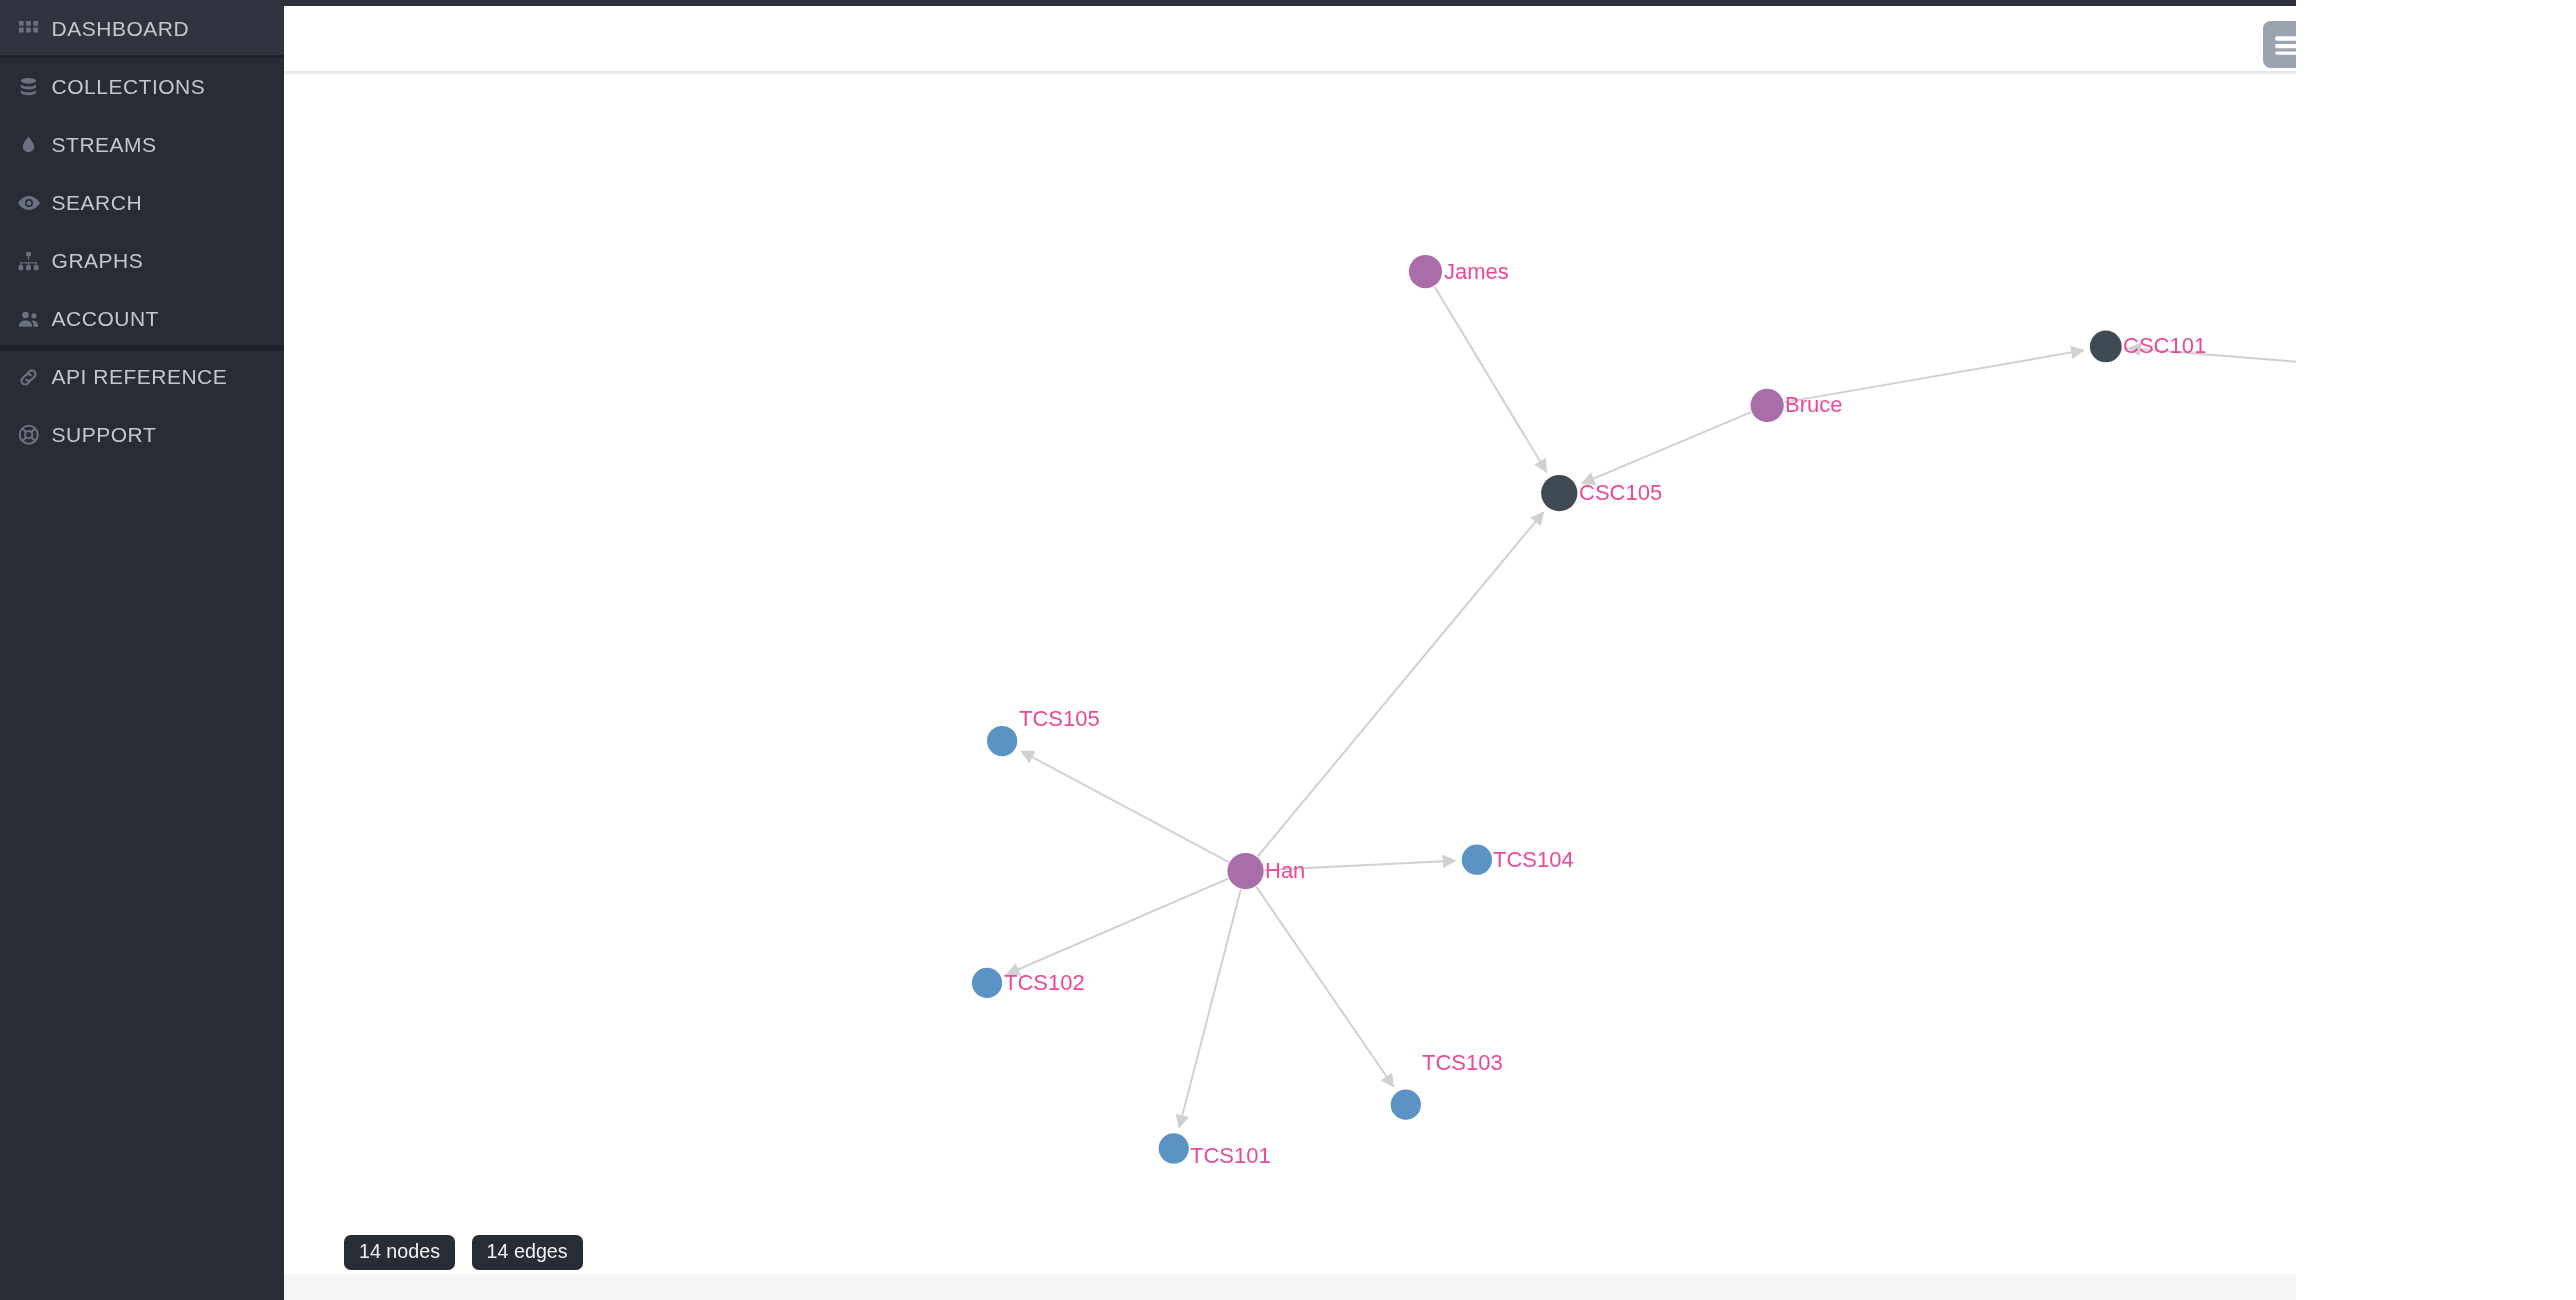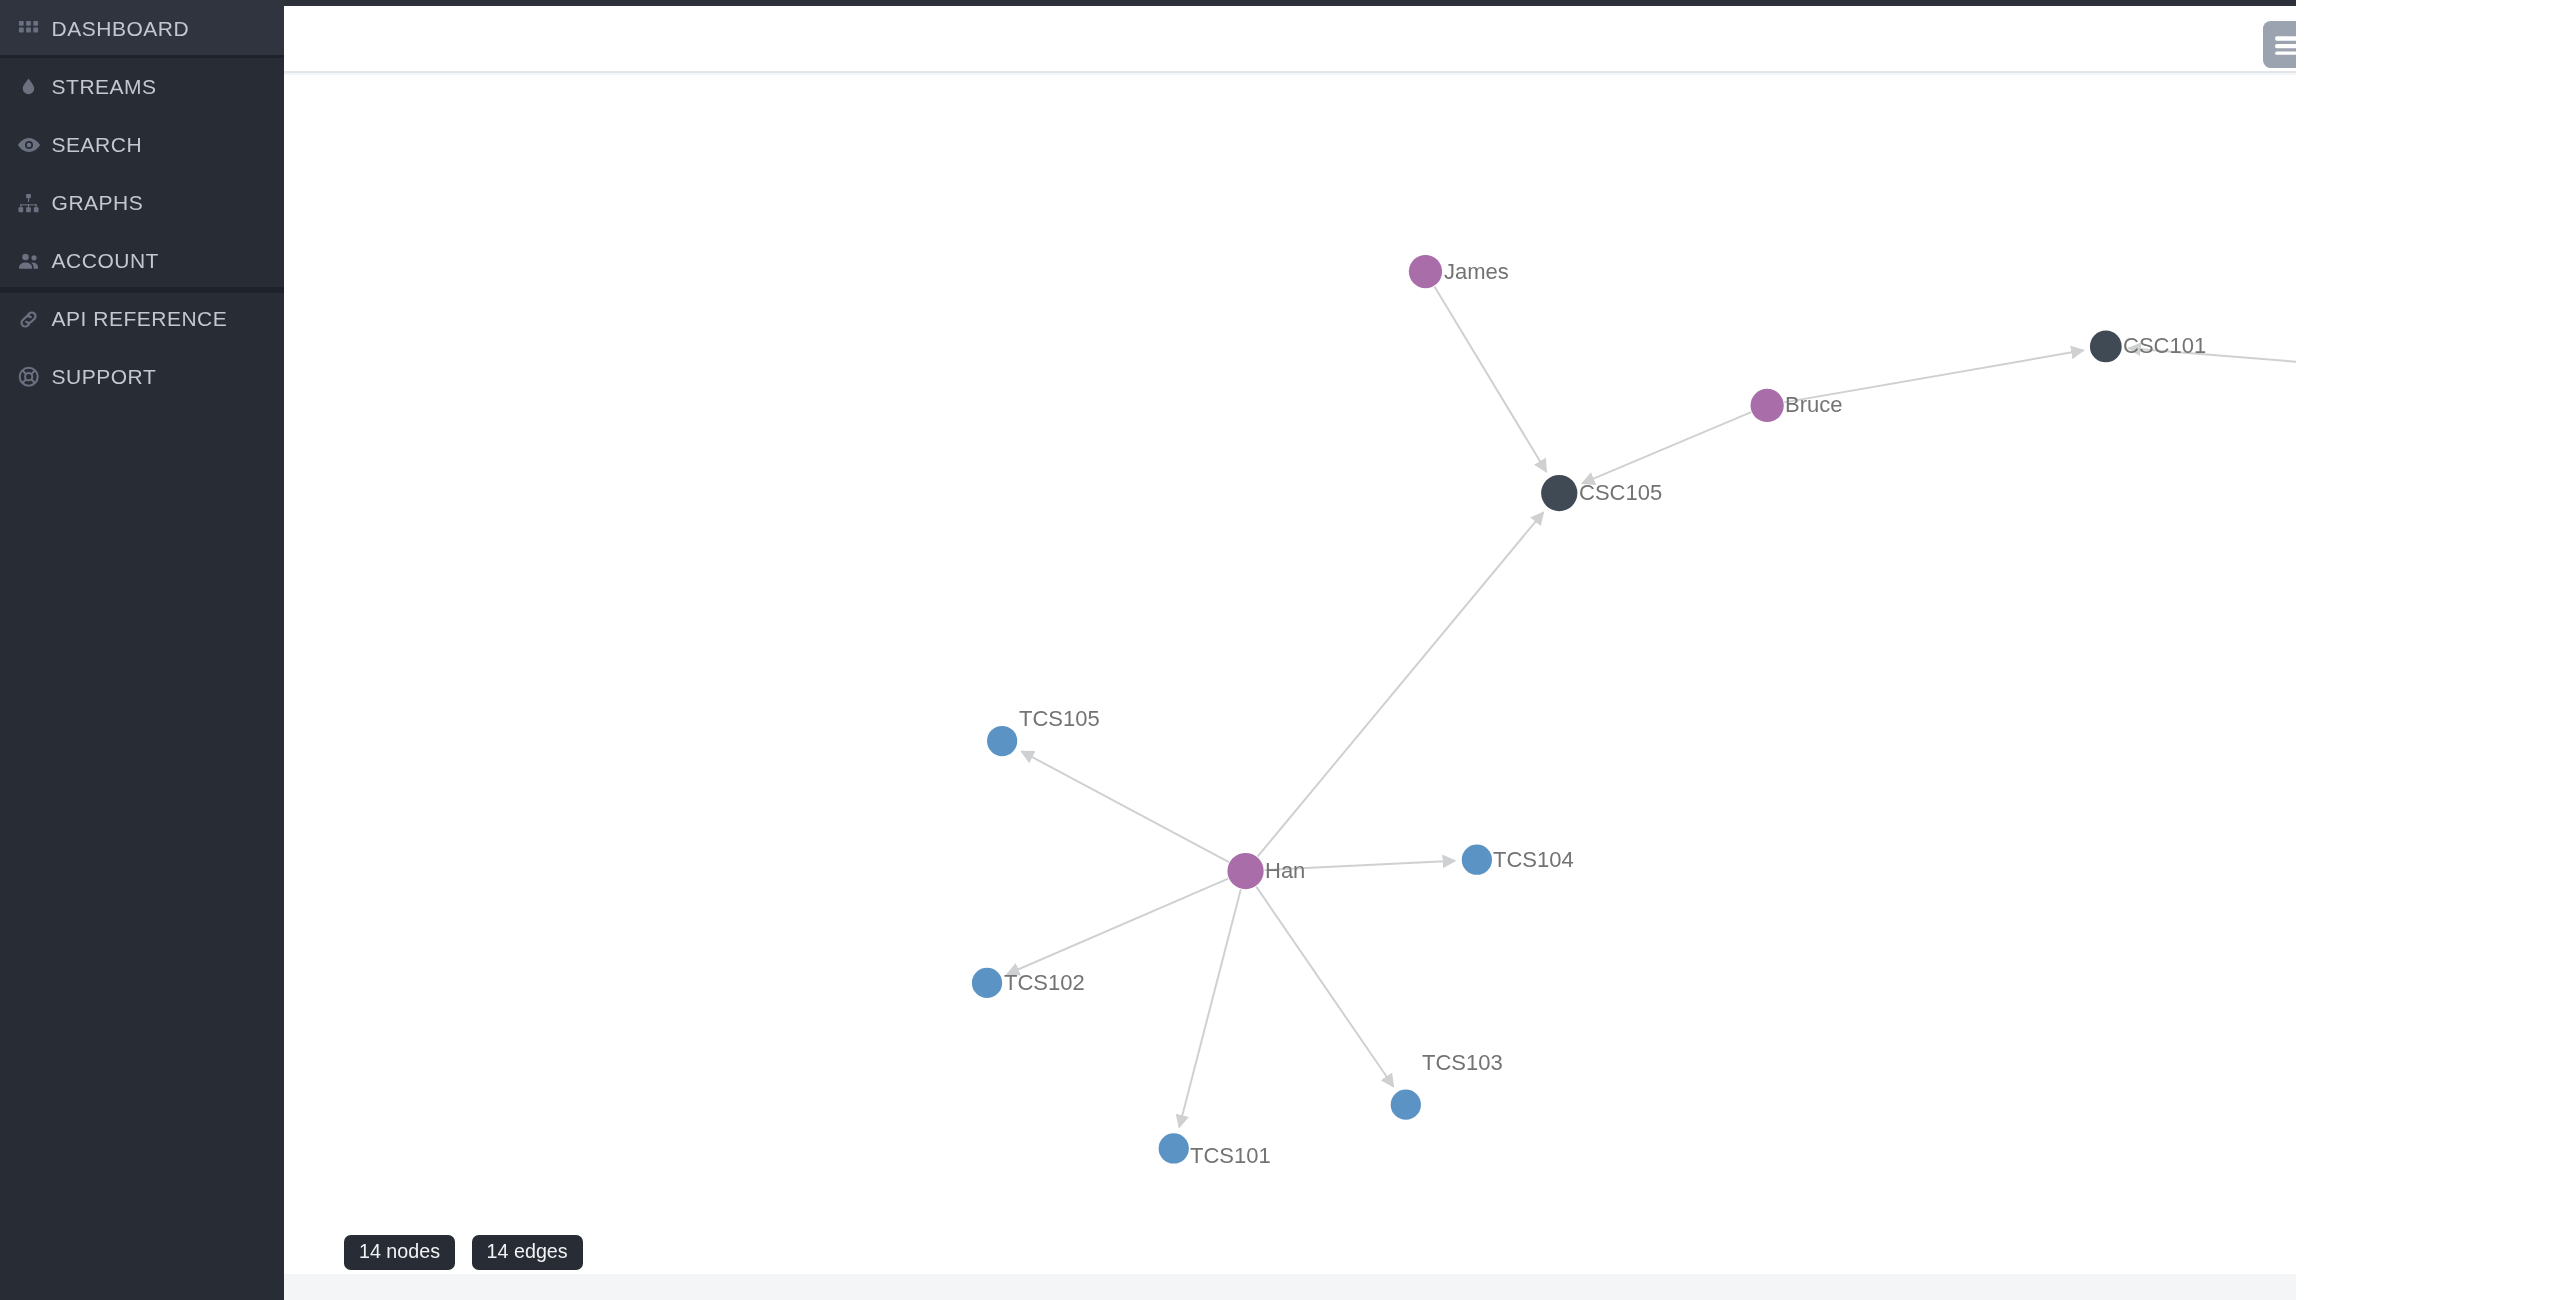--- a/index.html
+++ b/index.html
@@ -97,21 +97,21 @@
     top: 75px; left: 0; right: 0;
     height: 1199px;
     background: #ffffff;
     overflow: hidden;
   }
   .canvas svg { display: block; position: absolute; top: 0; left: 0; }
 
   .node-label {
     position: absolute;
     font-size: 22px;
-    color: #737373;
+    color: #ec4899;
     white-space: nowrap;
     line-height: 1;
     transform: translateY(-50%);
     pointer-events: none;
   }
 
   .footer {
     position: absolute;
     left: 0; right: 0;
     top: 1274px;
@@ -152,20 +152,32 @@
                 <rect x="2" y="3" width="5" height="5" rx="1"></rect>
                 <rect x="9.5" y="3" width="5" height="5" rx="1"></rect>
                 <rect x="17" y="3" width="5" height="5" rx="1"></rect>
                 <rect x="2" y="10" width="5" height="5" rx="1"></rect>
                 <rect x="9.5" y="10" width="5" height="5" rx="1"></rect>
                 <rect x="17" y="10" width="5" height="5" rx="1"></rect>
               </g>
             </svg>
           </span>
           <span class="nav-label">DASHBOARD</span>
+        </div>
+        <div class="nav-item">
+          <span class="nav-icon">
+            <svg width="23" height="23" viewBox="0 0 24 24">
+              <g fill="currentColor">
+                <ellipse cx="12" cy="5" rx="8" ry="3"></ellipse>
+                <path d="M4 8c0 1.7 3.6 3 8 3s8-1.3 8-3v3c0 1.7-3.6 3-8 3s-8-1.3-8-3z"></path>
+                <path d="M4 14c0 1.7 3.6 3 8 3s8-1.3 8-3v3c0 1.7-3.6 3-8 3s-8-1.3-8-3z"></path>
+              </g>
+            </svg>
+          </span>
+          <span class="nav-label">COLLECTIONS</span>
         </div>
         <div class="nav-item">
           <span class="nav-icon">
             <svg width="23" height="23" viewBox="0 0 24 24">
               <path fill="currentColor" d="M12 2.5c-3 4.2-6 7.4-6 10.6a6 6 0 0 0 12 0c0-3.2-3-6.4-6-10.6z"></path>
             </svg>
           </span>
           <span class="nav-label">STREAMS</span>
         </div>
         <div class="nav-item">

